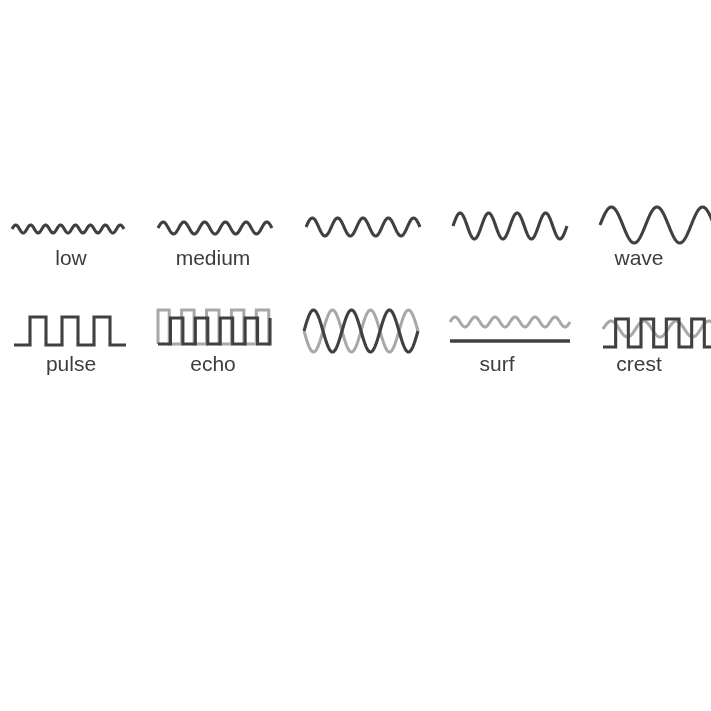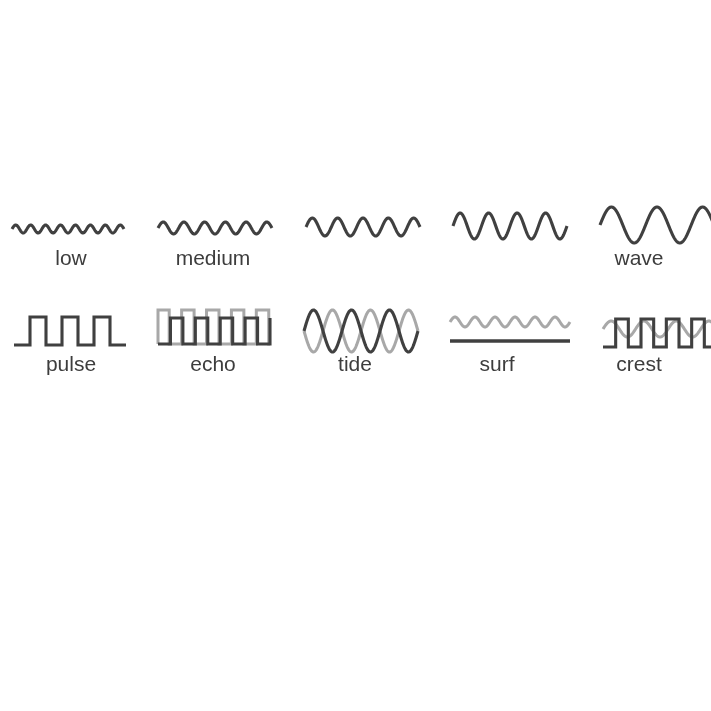--- a/index.html
+++ b/index.html
@@ -131,21 +131,20 @@
         </div>
         <div class="wave-label">echo</div>
       </div>
       <div class="wave-cell" style="left: 284px;">
         <div class="wave-plot">
           <svg width="160" height="62" viewBox="0 0 160 62">
             <path d="M20.00,34.00L20.44,35.52L20.88,37.03L21.32,38.53L21.75,40.00L22.19,41.45L22.63,42.85L23.07,44.21L23.51,45.51L23.95,46.75L24.38,47.93L24.82,49.03L25.26,50.05L25.70,50.99L26.14,51.84L26.58,52.59L27.02,53.25L27.45,53.81L27.89,54.26L28.33,54.61L28.77,54.85L29.21,54.98L29.65,54.99L30.08,54.90L30.52,54.70L30.96,54.39L31.40,53.97L31.84,53.45L32.28,52.82L32.72,52.10L33.15,51.28L33.59,50.37L34.03,49.38L34.47,48.30L34.91,47.15L35.35,45.93L35.78,44.65L36.22,43.31L36.66,41.92L37.10,40.49L37.54,39.03L37.98,37.54L38.42,36.03L38.85,34.51L39.29,32.99L39.73,31.47L40.17,29.97L40.61,28.48L41.05,27.03L41.48,25.61L41.92,24.24L42.36,22.92L42.80,21.66L43.24,20.46L43.68,19.33L44.12,18.28L44.55,17.31L44.99,16.43L45.43,15.65L45.87,14.96L46.31,14.36L46.75,13.88L47.18,13.49L47.62,13.22L48.06,13.06L48.50,13.00L48.94,13.06L49.38,13.22L49.82,13.49L50.25,13.88L50.69,14.36L51.13,14.96L51.57,15.65L52.01,16.43L52.45,17.31L52.88,18.28L53.32,19.33L53.76,20.46L54.20,21.66L54.64,22.92L55.08,24.24L55.52,25.61L55.95,27.03L56.39,28.48L56.83,29.97L57.27,31.47L57.71,32.99L58.15,34.51L58.58,36.03L59.02,37.54L59.46,39.03L59.90,40.49L60.34,41.92L60.78,43.31L61.22,44.65L61.65,45.93L62.09,47.15L62.53,48.30L62.97,49.38L63.41,50.37L63.85,51.28L64.28,52.10L64.72,52.82L65.16,53.45L65.60,53.97L66.04,54.39L66.48,54.70L66.92,54.90L67.35,54.99L67.79,54.98L68.23,54.85L68.67,54.61L69.11,54.26L69.55,53.81L69.98,53.25L70.42,52.59L70.86,51.84L71.30,50.99L71.74,50.05L72.18,49.03L72.62,47.93L73.05,46.75L73.49,45.51L73.93,44.21L74.37,42.85L74.81,41.45L75.25,40.00L75.68,38.53L76.12,37.03L76.56,35.52L77.00,34.00L77.44,32.48L77.88,30.97L78.32,29.47L78.75,28.00L79.19,26.55L79.63,25.15L80.07,23.79L80.51,22.49L80.95,21.25L81.38,20.07L81.82,18.97L82.26,17.95L82.70,17.01L83.14,16.16L83.58,15.41L84.02,14.75L84.45,14.19L84.89,13.74L85.33,13.39L85.77,13.15L86.21,13.02L86.65,13.01L87.08,13.10L87.52,13.30L87.96,13.61L88.40,14.03L88.84,14.55L89.28,15.18L89.72,15.90L90.15,16.72L90.59,17.63L91.03,18.62L91.47,19.70L91.91,20.85L92.35,22.07L92.78,23.35L93.22,24.69L93.66,26.08L94.10,27.51L94.54,28.97L94.98,30.46L95.42,31.97L95.85,33.49L96.29,35.01L96.73,36.53L97.17,38.03L97.61,39.52L98.05,40.97L98.48,42.39L98.92,43.76L99.36,45.08L99.80,46.34L100.24,47.54L100.68,48.67L101.12,49.72L101.55,50.69L101.99,51.57L102.43,52.35L102.87,53.04L103.31,53.64L103.75,54.12L104.18,54.51L104.62,54.78L105.06,54.94L105.50,55.00L105.94,54.94L106.38,54.78L106.82,54.51L107.25,54.12L107.69,53.64L108.13,53.04L108.57,52.35L109.01,51.57L109.45,50.69L109.88,49.72L110.32,48.67L110.76,47.54L111.20,46.34L111.64,45.08L112.08,43.76L112.52,42.39L112.95,40.97L113.39,39.52L113.83,38.03L114.27,36.53L114.71,35.01L115.15,33.49L115.58,31.97L116.02,30.46L116.46,28.97L116.90,27.51L117.34,26.08L117.78,24.69L118.22,23.35L118.65,22.07L119.09,20.85L119.53,19.70L119.97,18.62L120.41,17.63L120.85,16.72L121.28,15.90L121.72,15.18L122.16,14.55L122.60,14.03L123.04,13.61L123.48,13.30L123.92,13.10L124.35,13.01L124.79,13.02L125.23,13.15L125.67,13.39L126.11,13.74L126.55,14.19L126.98,14.75L127.42,15.41L127.86,16.16L128.30,17.01L128.74,17.95L129.18,18.97L129.62,20.07L130.05,21.25L130.49,22.49L130.93,23.79L131.37,25.15L131.81,26.55L132.25,28.00L132.68,29.47L133.12,30.97L133.56,32.48L134.00,34.00" fill="none" stroke="#a8a8a8" stroke-width="3" stroke-linecap="butt" stroke-linejoin="miter"></path>
             <path d="M20.00,34.00L20.44,32.48L20.88,30.97L21.32,29.47L21.75,28.00L22.19,26.55L22.63,25.15L23.07,23.79L23.51,22.49L23.95,21.25L24.38,20.07L24.82,18.97L25.26,17.95L25.70,17.01L26.14,16.16L26.58,15.41L27.02,14.75L27.45,14.19L27.89,13.74L28.33,13.39L28.77,13.15L29.21,13.02L29.65,13.01L30.08,13.10L30.52,13.30L30.96,13.61L31.40,14.03L31.84,14.55L32.28,15.18L32.72,15.90L33.15,16.72L33.59,17.63L34.03,18.62L34.47,19.70L34.91,20.85L35.35,22.07L35.78,23.35L36.22,24.69L36.66,26.08L37.10,27.51L37.54,28.97L37.98,30.46L38.42,31.97L38.85,33.49L39.29,35.01L39.73,36.53L40.17,38.03L40.61,39.52L41.05,40.97L41.48,42.39L41.92,43.76L42.36,45.08L42.80,46.34L43.24,47.54L43.68,48.67L44.12,49.72L44.55,50.69L44.99,51.57L45.43,52.35L45.87,53.04L46.31,53.64L46.75,54.12L47.18,54.51L47.62,54.78L48.06,54.94L48.50,55.00L48.94,54.94L49.38,54.78L49.82,54.51L50.25,54.12L50.69,53.64L51.13,53.04L51.57,52.35L52.01,51.57L52.45,50.69L52.88,49.72L53.32,48.67L53.76,47.54L54.20,46.34L54.64,45.08L55.08,43.76L55.52,42.39L55.95,40.97L56.39,39.52L56.83,38.03L57.27,36.53L57.71,35.01L58.15,33.49L58.58,31.97L59.02,30.46L59.46,28.97L59.90,27.51L60.34,26.08L60.78,24.69L61.22,23.35L61.65,22.07L62.09,20.85L62.53,19.70L62.97,18.62L63.41,17.63L63.85,16.72L64.28,15.90L64.72,15.18L65.16,14.55L65.60,14.03L66.04,13.61L66.48,13.30L66.92,13.10L67.35,13.01L67.79,13.02L68.23,13.15L68.67,13.39L69.11,13.74L69.55,14.19L69.98,14.75L70.42,15.41L70.86,16.16L71.30,17.01L71.74,17.95L72.18,18.97L72.62,20.07L73.05,21.25L73.49,22.49L73.93,23.79L74.37,25.15L74.81,26.55L75.25,28.00L75.68,29.47L76.12,30.97L76.56,32.48L77.00,34.00L77.44,35.52L77.88,37.03L78.32,38.53L78.75,40.00L79.19,41.45L79.63,42.85L80.07,44.21L80.51,45.51L80.95,46.75L81.38,47.93L81.82,49.03L82.26,50.05L82.70,50.99L83.14,51.84L83.58,52.59L84.02,53.25L84.45,53.81L84.89,54.26L85.33,54.61L85.77,54.85L86.21,54.98L86.65,54.99L87.08,54.90L87.52,54.70L87.96,54.39L88.40,53.97L88.84,53.45L89.28,52.82L89.72,52.10L90.15,51.28L90.59,50.37L91.03,49.38L91.47,48.30L91.91,47.15L92.35,45.93L92.78,44.65L93.22,43.31L93.66,41.92L94.10,40.49L94.54,39.03L94.98,37.54L95.42,36.03L95.85,34.51L96.29,32.99L96.73,31.47L97.17,29.97L97.61,28.48L98.05,27.03L98.48,25.61L98.92,24.24L99.36,22.92L99.80,21.66L100.24,20.46L100.68,19.33L101.12,18.28L101.55,17.31L101.99,16.43L102.43,15.65L102.87,14.96L103.31,14.36L103.75,13.88L104.18,13.49L104.62,13.22L105.06,13.06L105.50,13.00L105.94,13.06L106.38,13.22L106.82,13.49L107.25,13.88L107.69,14.36L108.13,14.96L108.57,15.65L109.01,16.43L109.45,17.31L109.88,18.28L110.32,19.33L110.76,20.46L111.20,21.66L111.64,22.92L112.08,24.24L112.52,25.61L112.95,27.03L113.39,28.48L113.83,29.97L114.27,31.47L114.71,32.99L115.15,34.51L115.58,36.03L116.02,37.54L116.46,39.03L116.90,40.49L117.34,41.92L117.78,43.31L118.22,44.65L118.65,45.93L119.09,47.15L119.53,48.30L119.97,49.38L120.41,50.37L120.85,51.28L121.28,52.10L121.72,52.82L122.16,53.45L122.60,53.97L123.04,54.39L123.48,54.70L123.92,54.90L124.35,54.99L124.79,54.98L125.23,54.85L125.67,54.61L126.11,54.26L126.55,53.81L126.98,53.25L127.42,52.59L127.86,51.84L128.30,50.99L128.74,50.05L129.18,49.03L129.62,47.93L130.05,46.75L130.49,45.51L130.93,44.21L131.37,42.85L131.81,41.45L132.25,40.00L132.68,38.53L133.12,37.03L133.56,35.52L134.00,34.00" fill="none" stroke="#404040" stroke-width="3.1" stroke-linecap="butt" stroke-linejoin="miter"></path>
           </svg>
         </div>
-        <div class="wave-label">tide</div>
       </div>
       <div class="wave-cell" style="left: 426px;">
         <div class="wave-plot">
           <svg width="160" height="62" viewBox="0 0 160 62">
             <path d="M24.00,25.00L24.46,24.28L24.92,23.57L25.38,22.89L25.85,22.26L26.31,21.68L26.77,21.18L27.23,20.75L27.69,20.42L28.15,20.18L28.62,20.04L29.08,20.00L29.54,20.07L30.00,20.24L30.46,20.52L30.92,20.89L31.38,21.34L31.85,21.87L32.31,22.47L32.77,23.11L33.23,23.80L33.69,24.52L34.15,25.24L34.62,25.96L35.08,26.66L35.54,27.32L36.00,27.94L36.46,28.49L36.92,28.97L37.38,29.37L37.85,29.68L38.31,29.88L38.77,29.99L39.23,29.99L39.69,29.88L40.15,29.68L40.62,29.37L41.08,28.97L41.54,28.49L42.00,27.94L42.46,27.32L42.92,26.66L43.38,25.96L43.85,25.24L44.31,24.52L44.77,23.80L45.23,23.11L45.69,22.47L46.15,21.87L46.62,21.34L47.08,20.89L47.54,20.52L48.00,20.24L48.46,20.07L48.92,20.00L49.38,20.04L49.85,20.18L50.31,20.42L50.77,20.75L51.23,21.18L51.69,21.68L52.15,22.26L52.62,22.89L53.08,23.57L53.54,24.28L54.00,25.00L54.46,25.72L54.92,26.43L55.38,27.11L55.85,27.74L56.31,28.32L56.77,28.82L57.23,29.25L57.69,29.58L58.15,29.82L58.62,29.96L59.08,30.00L59.54,29.93L60.00,29.76L60.46,29.48L60.92,29.11L61.38,28.66L61.85,28.13L62.31,27.53L62.77,26.89L63.23,26.20L63.69,25.48L64.15,24.76L64.62,24.04L65.08,23.34L65.54,22.68L66.00,22.06L66.46,21.51L66.92,21.03L67.38,20.63L67.85,20.32L68.31,20.12L68.77,20.01L69.23,20.01L69.69,20.12L70.15,20.32L70.62,20.63L71.08,21.03L71.54,21.51L72.00,22.06L72.46,22.68L72.92,23.34L73.38,24.04L73.85,24.76L74.31,25.48L74.77,26.20L75.23,26.89L75.69,27.53L76.15,28.13L76.62,28.66L77.08,29.11L77.54,29.48L78.00,29.76L78.46,29.93L78.92,30.00L79.38,29.96L79.85,29.82L80.31,29.58L80.77,29.25L81.23,28.82L81.69,28.32L82.15,27.74L82.62,27.11L83.08,26.43L83.54,25.72L84.00,25.00L84.46,24.28L84.92,23.57L85.38,22.89L85.85,22.26L86.31,21.68L86.77,21.18L87.23,20.75L87.69,20.42L88.15,20.18L88.62,20.04L89.08,20.00L89.54,20.07L90.00,20.24L90.46,20.52L90.92,20.89L91.38,21.34L91.85,21.87L92.31,22.47L92.77,23.11L93.23,23.80L93.69,24.52L94.15,25.24L94.62,25.96L95.08,26.66L95.54,27.32L96.00,27.94L96.46,28.49L96.92,28.97L97.38,29.37L97.85,29.68L98.31,29.88L98.77,29.99L99.23,29.99L99.69,29.88L100.15,29.68L100.62,29.37L101.08,28.97L101.54,28.49L102.00,27.94L102.46,27.32L102.92,26.66L103.38,25.96L103.85,25.24L104.31,24.52L104.77,23.80L105.23,23.11L105.69,22.47L106.15,21.87L106.62,21.34L107.08,20.89L107.54,20.52L108.00,20.24L108.46,20.07L108.92,20.00L109.38,20.04L109.85,20.18L110.31,20.42L110.77,20.75L111.23,21.18L111.69,21.68L112.15,22.26L112.62,22.89L113.08,23.57L113.54,24.28L114.00,25.00L114.46,25.72L114.92,26.43L115.38,27.11L115.85,27.74L116.31,28.32L116.77,28.82L117.23,29.25L117.69,29.58L118.15,29.82L118.62,29.96L119.08,30.00L119.54,29.93L120.00,29.76L120.46,29.48L120.92,29.11L121.38,28.66L121.85,28.13L122.31,27.53L122.77,26.89L123.23,26.20L123.69,25.48L124.15,24.76L124.62,24.04L125.08,23.34L125.54,22.68L126.00,22.06L126.46,21.51L126.92,21.03L127.38,20.63L127.85,20.32L128.31,20.12L128.77,20.01L129.23,20.01L129.69,20.12L130.15,20.32L130.62,20.63L131.08,21.03L131.54,21.51L132.00,22.06L132.46,22.68L132.92,23.34L133.38,24.04L133.85,24.76L134.31,25.48L134.77,26.20L135.23,26.89L135.69,27.53L136.15,28.13L136.62,28.66L137.08,29.11L137.54,29.48L138.00,29.76L138.46,29.93L138.92,30.00L139.38,29.96L139.85,29.82L140.31,29.58L140.77,29.25L141.23,28.82L141.69,28.32L142.15,27.74L142.62,27.11L143.08,26.43L143.54,25.72L144.00,25.00" fill="none" stroke="#a8a8a8" stroke-width="3" stroke-linecap="butt" stroke-linejoin="miter"></path>
             <path d="M24.00,44.00L144.00,44.00" fill="none" stroke="#404040" stroke-width="3.4" stroke-linecap="butt" stroke-linejoin="miter"></path>
           </svg>
         </div>
         <div class="wave-label">surf</div>
       </div>

